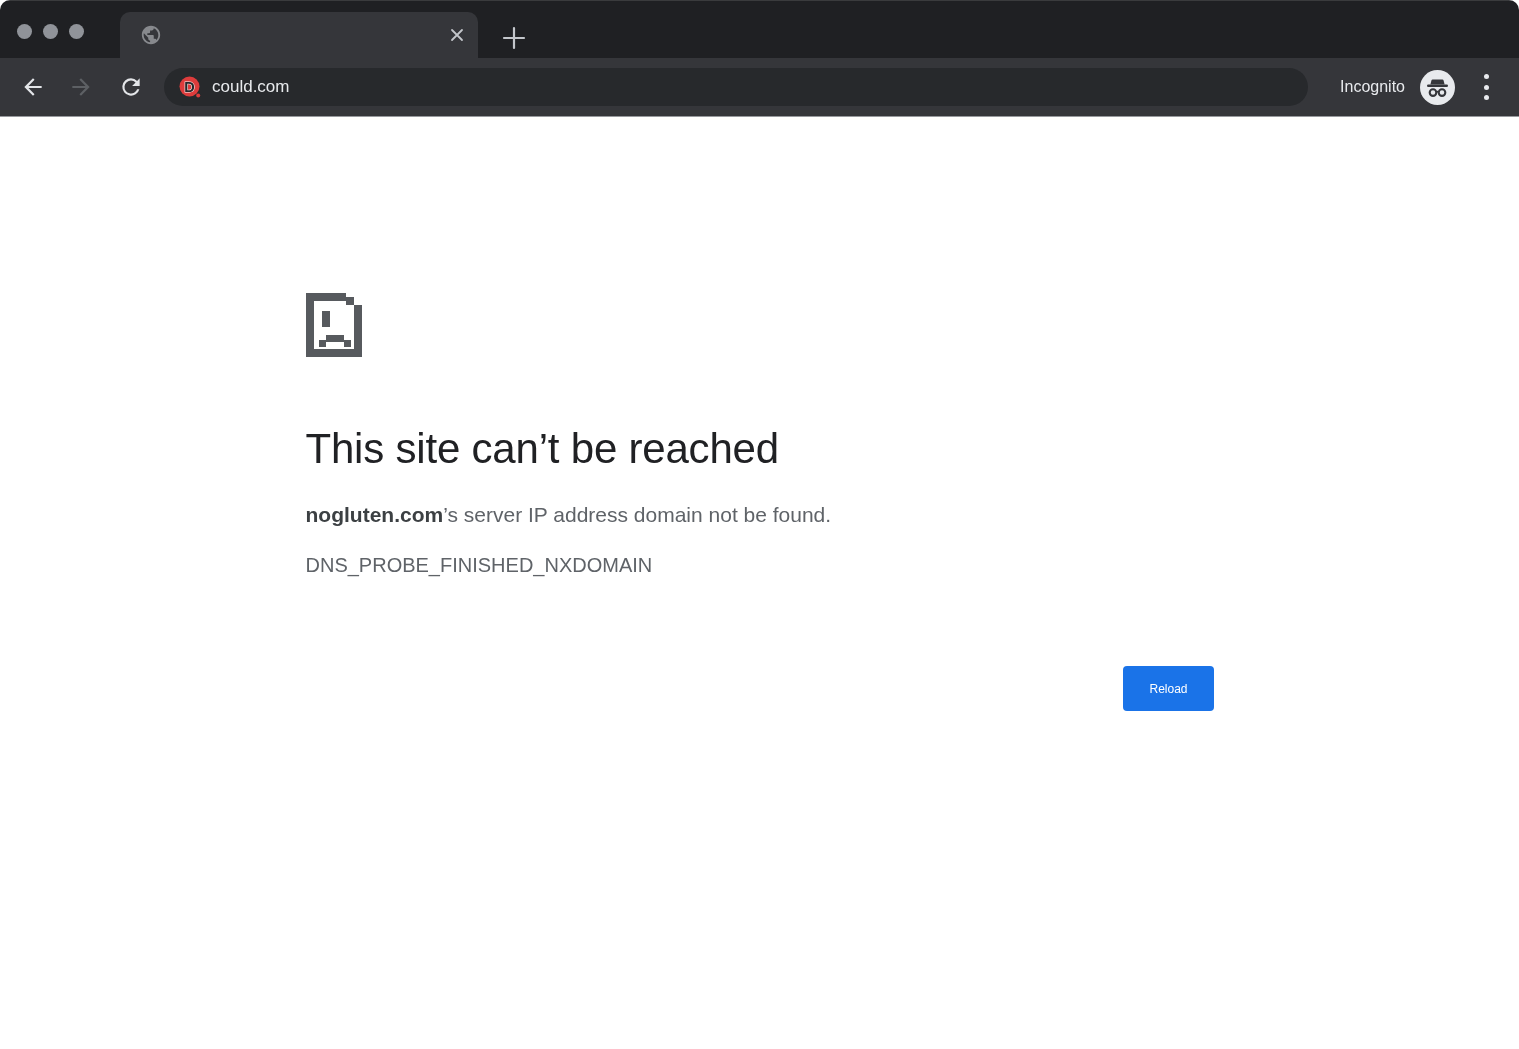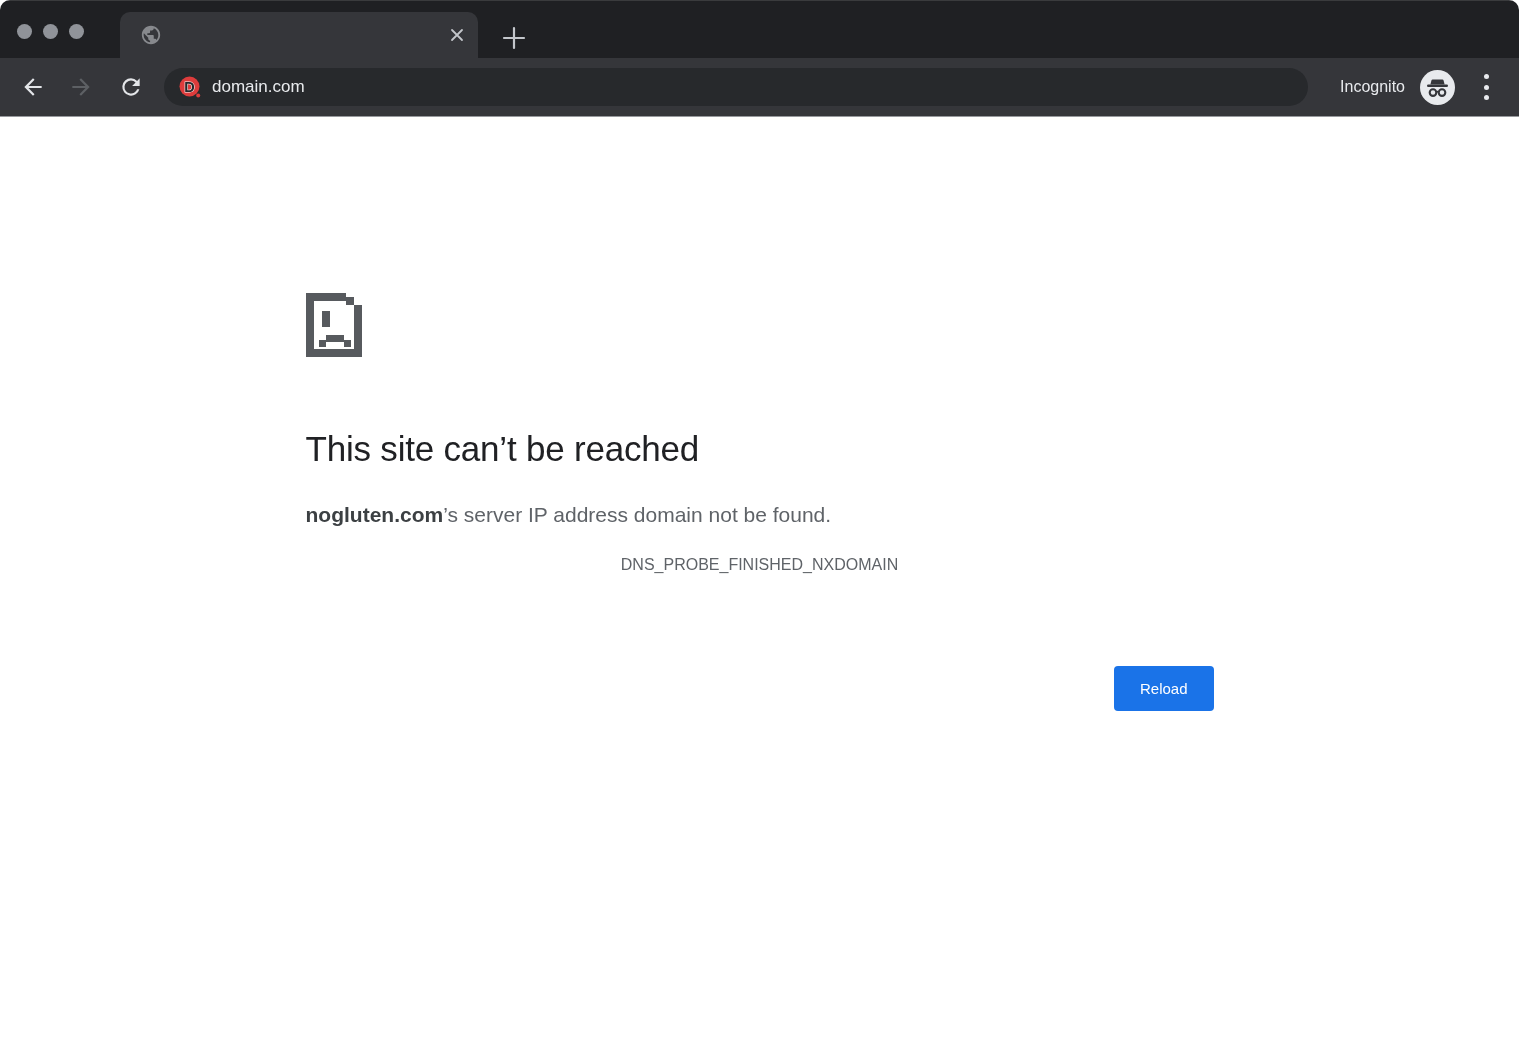--- a/index.html
+++ b/index.html
@@ -25,26 +25,26 @@
   .omni-favicon{width:24px;height:24px;flex:0 0 auto;}
   .omni-url{margin-left:10px;color:#e8eaed;font-size:17px;white-space:nowrap;}
   .incognito-label{margin-left:32px;color:#e8eaed;font-size:16px;flex:0 0 auto;}
   .incognito-badge{margin-left:15px;width:35px;height:35px;flex:0 0 auto;}
   .menu-dots{margin-left:26px;width:10px;height:30px;display:flex;flex-direction:column;align-items:center;justify-content:space-between;padding:2px 0;box-sizing:border-box;cursor:pointer;flex:0 0 auto;}
   .menu-dots span{width:5px;height:5px;border-radius:50%;background:#e8eaed;}
 
   
   .content{width:908px;margin:0 auto;}
   .sad-icon{display:block;margin-top:176px;}
-  .content h1{margin:70px 0 0 0;font-size:35px;font-weight:400;line-height:44px;color:#202124;letter-spacing:-.2px;}
+  .content h1{margin:70px 0 0 0;font-size:42px;font-weight:400;line-height:44px;color:#202124;letter-spacing:-.2px;}
   .main-message{margin:29px 0 0 0;font-size:21px;line-height:30px;color:#5f6368;}
   .main-message strong{color:#3c4043;font-weight:700;}
-  .error-code{margin:24px 0 0 0;font-size:16px;line-height:22px;color:#5f6368;text-align:center;}
+  .error-code{margin:24px 0 0 0;font-size:20px;line-height:22px;color:#5f6368;}
   .actions{margin-top:90px;display:flex;justify-content:flex-end;}
-  .reload-button{height:45px;padding:0 26px;background:#1a73e8;color:#fff;font-size:15px;font-family:inherit;border:none;border-radius:4px;cursor:pointer;}
+  .reload-button{height:45px;padding:0 26px;background:#1a73e8;color:#fff;font-size:12px;font-family:inherit;border:none;border-radius:4px;cursor:pointer;}
 </style>
 </head>
 <body>
 
 <div class="browser">
 
   <div class="titlebar">
     <div class="traffic-lights">
       <span class="traffic-light"></span>
       <span class="traffic-light"></span>
@@ -86,21 +86,21 @@
           <path fill="#e3e5e8" d="M17.65 6.35A7.95 7.95 0 0 0 12 4a8 8 0 1 0 7.73 10h-2.08A6 6 0 1 1 12 6c1.66 0 3.14.69 4.22 1.78L13 11h7V4l-2.35 2.35z"></path>
         </svg>
     </div>
 
     <div class="omnibox">
       <svg class="omni-favicon" viewBox="0 0 24 24">
         <circle cx="11.5" cy="11.5" r="10" fill="#dd3c3c"></circle>
         <text x="11.5" y="16.6" text-anchor="middle" font-family="Liberation Sans, DejaVu Sans, sans-serif" font-size="14.5" font-weight="bold" fill="#26282b" stroke="#f3f3f3" stroke-width="1.1" paint-order="stroke">D</text>
         <circle cx="20.2" cy="20.6" r="2" fill="#dd3c3c"></circle>
       </svg>
-      <span class="omni-url">domain.com</span>
+      <span class="omni-url">could.com</span>
     </div>
 
     <span class="incognito-label">Incognito</span>
 
     <svg class="incognito-badge" viewBox="0 0 35 35">
       <circle cx="17.5" cy="17.5" r="17.5" fill="#e8eaed"></circle>
       <path fill="#35363a" d="M12.6 9.5h9.8c.6 0 1 .4 1.2 1l1 4h-14.2l1-4c.2-.6.6-1 1.2-1z"></path>
       <rect x="7" y="14.5" width="21" height="2.6" rx="1.3" fill="#35363a"></rect>
       <circle cx="13" cy="22.6" r="3.3" fill="none" stroke="#35363a" stroke-width="2.1"></circle>
       <circle cx="22" cy="22.6" r="3.3" fill="none" stroke="#35363a" stroke-width="2.1"></circle>

